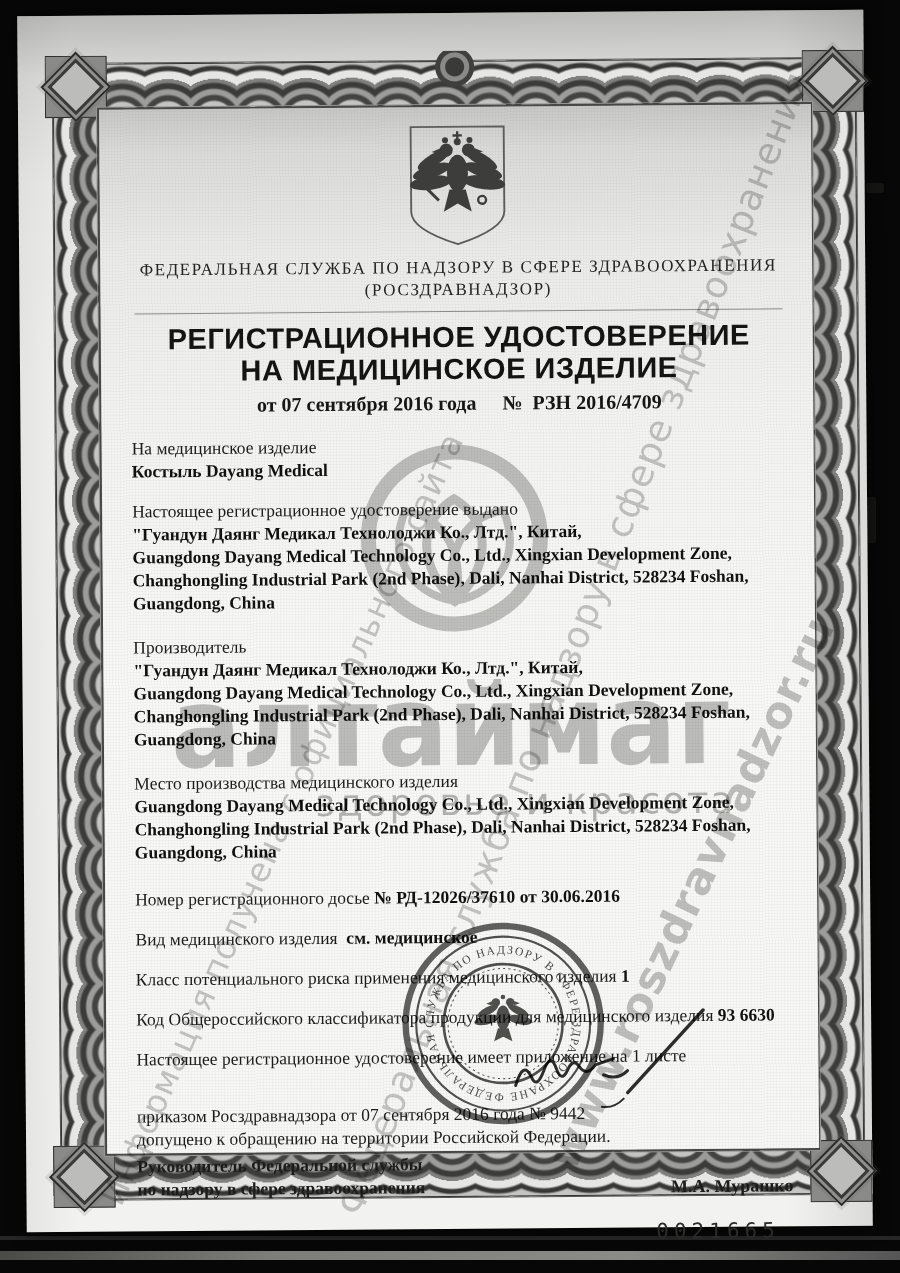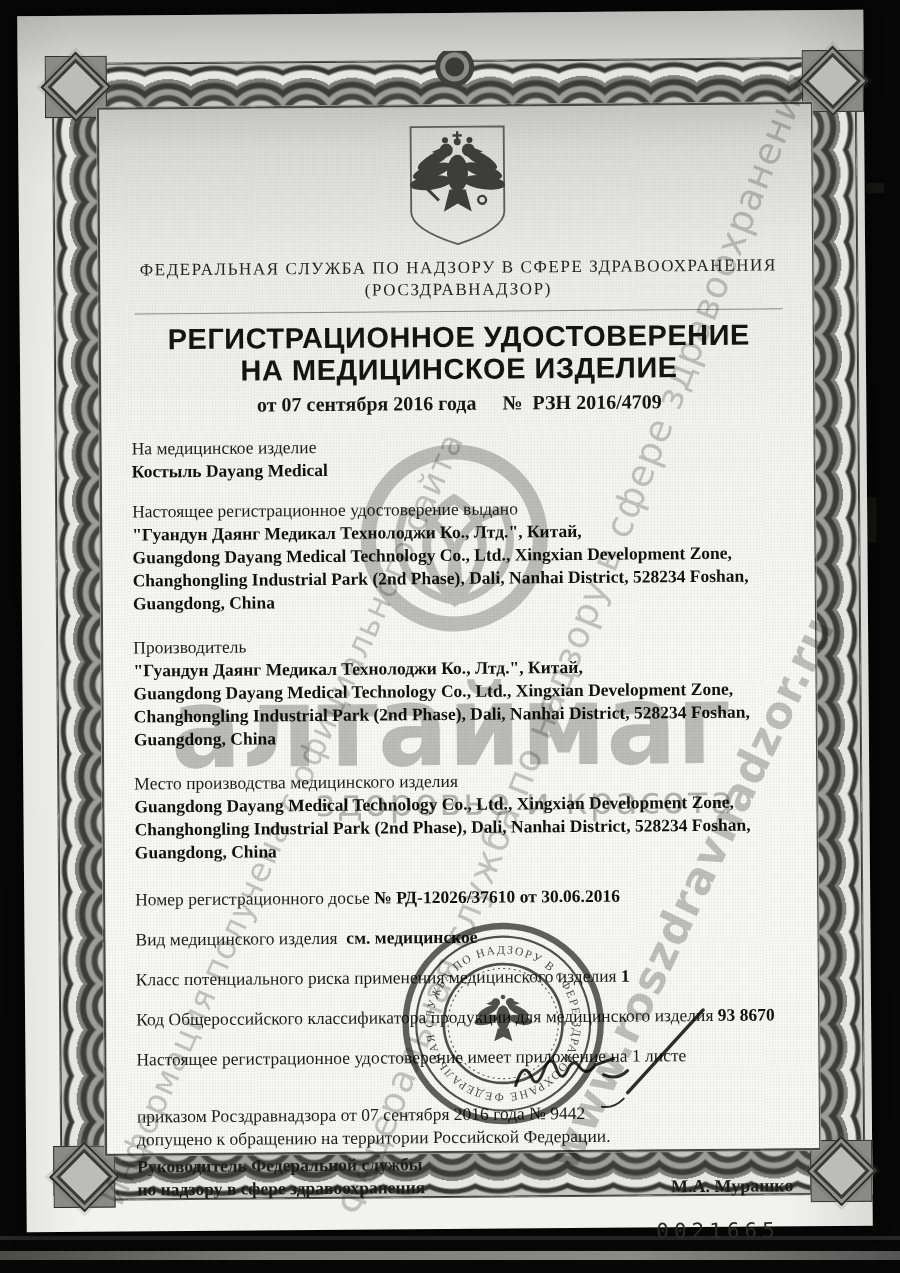--- a/index.html
+++ b/index.html
@@ -201,21 +201,21 @@
         <b>см. медицинское</b>
       </div>
 
       <div class="blk">
         <span class="lbl">Класс потенциального риска применения медицинского изделия</span>
         <b>1</b>
       </div>
 
       <div class="blk">
         <span class="lbl">Код Общероссийского классификатора продукции для медицинского изделия</span>
-        <b>93 8670</b>
+        <b>93 6630</b>
       </div>
 
       <div class="blk">
         <span class="lbl">Настоящее регистрационное удостоверение имеет приложение на 1 листе</span>
       </div>
 
       <div class="footer-order">
         <div>приказом Росздравнадзора от 07 сентября 2016 года № 9442</div>
         <div>допущено к обращению на территории Российской Федерации.</div>
       </div>

